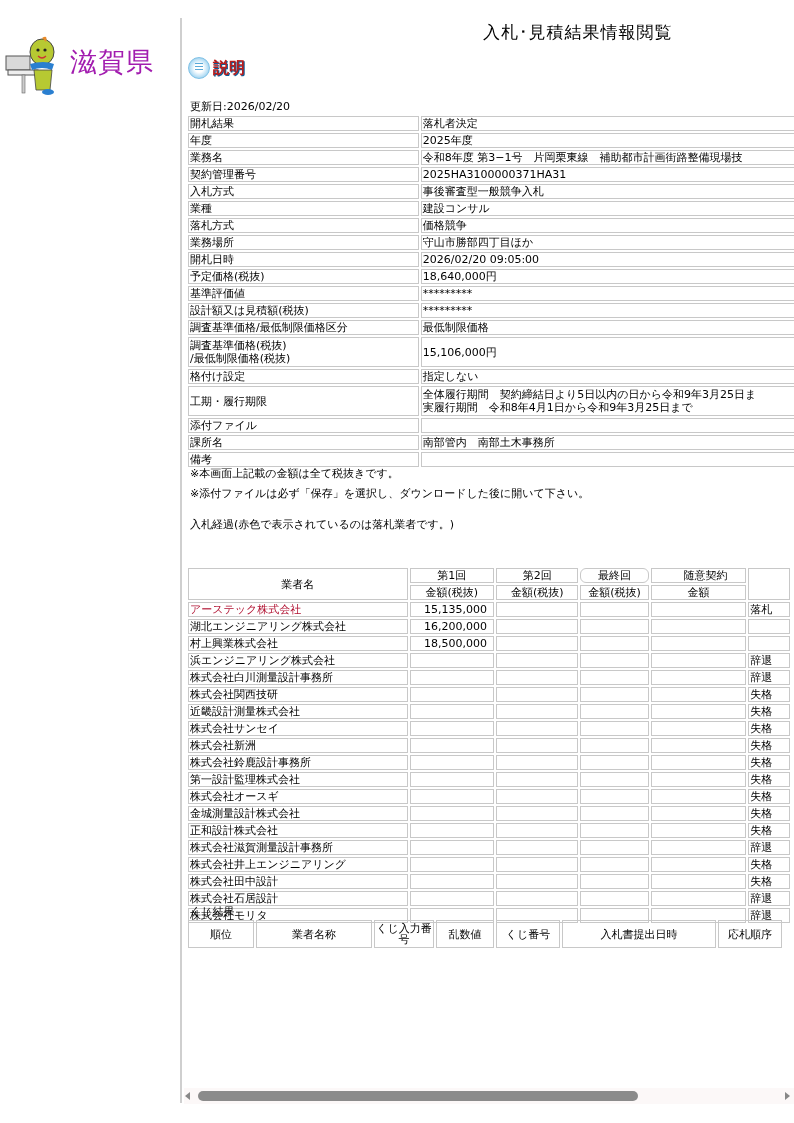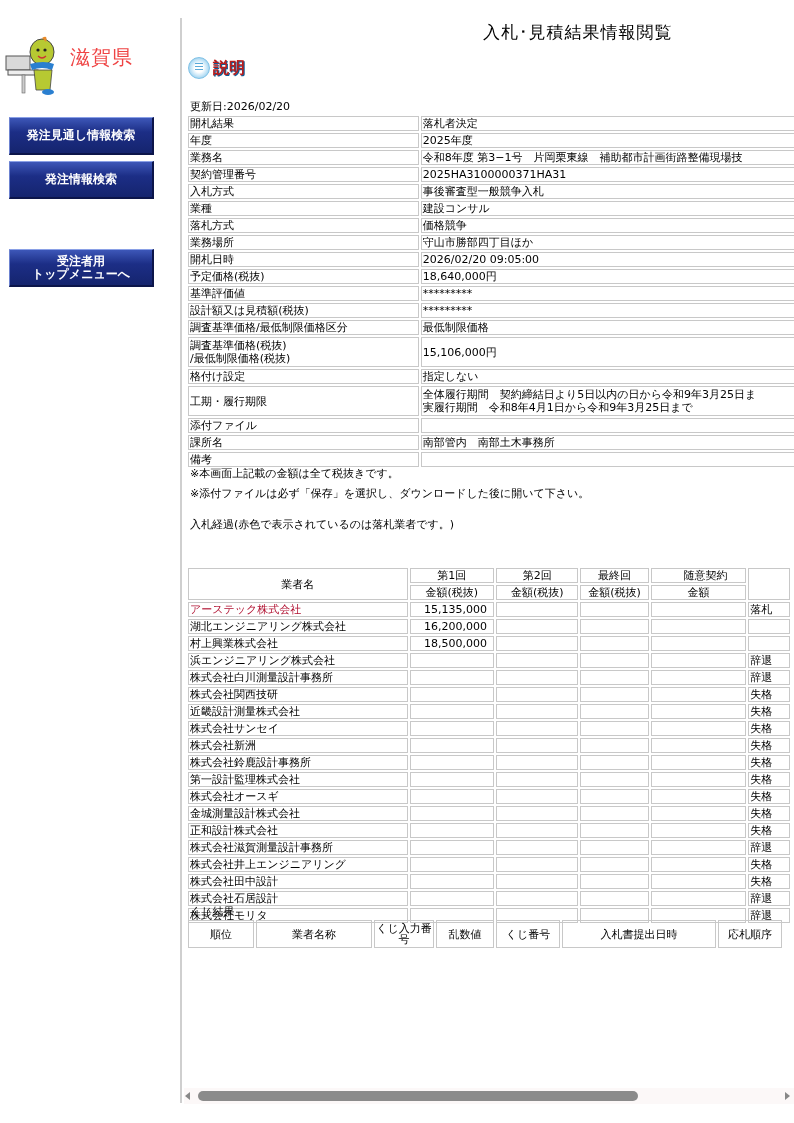--- a/index.html
+++ b/index.html
@@ -1,20 +1,20 @@
 <!DOCTYPE html>
 <html><head>
 <meta charset="utf-8">
 <style>
   html, body { margin:0; padding:0; background:#ffffff; }
   body { width:794px; height:1123px; position:relative; overflow:hidden;
          font-family:"DejaVu Sans", "Liberation Sans", sans-serif; font-size:11px; color:#000; }
   .sidebar { position:absolute; left:0; top:0; width:180px; height:1123px; }
   .logo { position:absolute; left:4px; top:34px; width:152px; height:66px; }
-  .logo-text { position:absolute; left:66px; top:10px; font-size:20px; letter-spacing:1px; color:#ef4444;
+  .logo-text { position:absolute; left:66px; top:10px; font-size:27px; letter-spacing:1px; color:#a21caf;
                font-family:"DejaVu Sans", sans-serif; }
   .mascot { position:absolute; left:0; top:0; width:62px; height:64px; }
   .nav-btn { position:absolute; left:9px; width:145px; height:38px;
              background:linear-gradient(#3d57b8, #1c2e86 40%, #15246e);
              border-top:1px solid #8aa0e6; border-left:1px solid #6c82d0;
              border-right:2px solid #0c154a; border-bottom:2px solid #0c154a;
              color:#fff; font-weight:bold; font-size:12px; display:flex; align-items:center; justify-content:center;
              text-align:center; line-height:13px; box-sizing:border-box; cursor:pointer; }
   .divider { position:absolute; left:180px; top:18px; width:2px; height:1085px; background:#cfcfcf; }
   .main { position:absolute; left:188px; top:0; width:606px; }
@@ -56,30 +56,20 @@
       <circle cx="34" cy="16" r="1.6" fill="#222"></circle>
         <circle cx="41" cy="16" r="1.6" fill="#222"></circle>
       <path d="M34 22 Q38 26 42 22" stroke="#c33" stroke-width="1.2" fill="none"></path>
       <path d="M26 30 Q40 26 50 30 L48 36 Q38 32 28 36 Z" fill="#2a7fd0"></path>
       <path d="M30 36 L48 36 L46 56 L32 56 Z" fill="#b7c932" stroke="#444" stroke-width="0.8"></path>
       <ellipse cx="44" cy="58" rx="6" ry="3" fill="#2a7fd0"></ellipse>
     </svg>
     <span class="logo-text">滋賀県</span>
   </div>
 
-  <div class="nav-btn" style="top:117px;">
-    <span>発注見通し情報検索</span>
-  </div>
-  <div class="nav-btn" style="top:161px;">
-    <span>発注情報検索</span>
-  </div>
-  <div class="nav-btn" style="top:249px; flex-direction:column;">
-    <span>受注者用</span>
-    <span>トップメニューへ</span>
-  </div>
 </div>
 
 <div class="divider"></div>
 
 <div class="main">
   <div class="title">入札･見積結果情報閲覧</div>
 
   <div class="help">
     <span class="help-circle"></span>
     <span class="help-label">説明</span>
@@ -178,21 +168,21 @@
   <div class="note" style="top:486px;">※添付ファイルは必ず「保存」を選択し、ダウンロードした後に開いて下さい。</div>
 
   <div class="note" style="top:517px;">入札経過(赤色で表示されているのは落札業者です。)</div>
 
   <table class="bids">
     <thead>
       <tr>
         <th rowspan="2" style="width:224px;">業者名</th>
         <th style="width:82px;">第1回</th>
         <th style="width:82px;">第2回</th>
-        <th style="width:66px;">最終回</th>
+        <th style="width:66px;border-radius:6px;">最終回</th>
         <th style="width:82px;padding-left:15px;">随意契約</th>
         <th rowspan="2" style="width:40px;"></th>
       </tr>
       <tr>
         <th>金額(税抜)</th>
         <th>金額(税抜)</th>
         <th>金額(税抜)</th>
         <th>金額</th>
       </tr>
     </thead>

